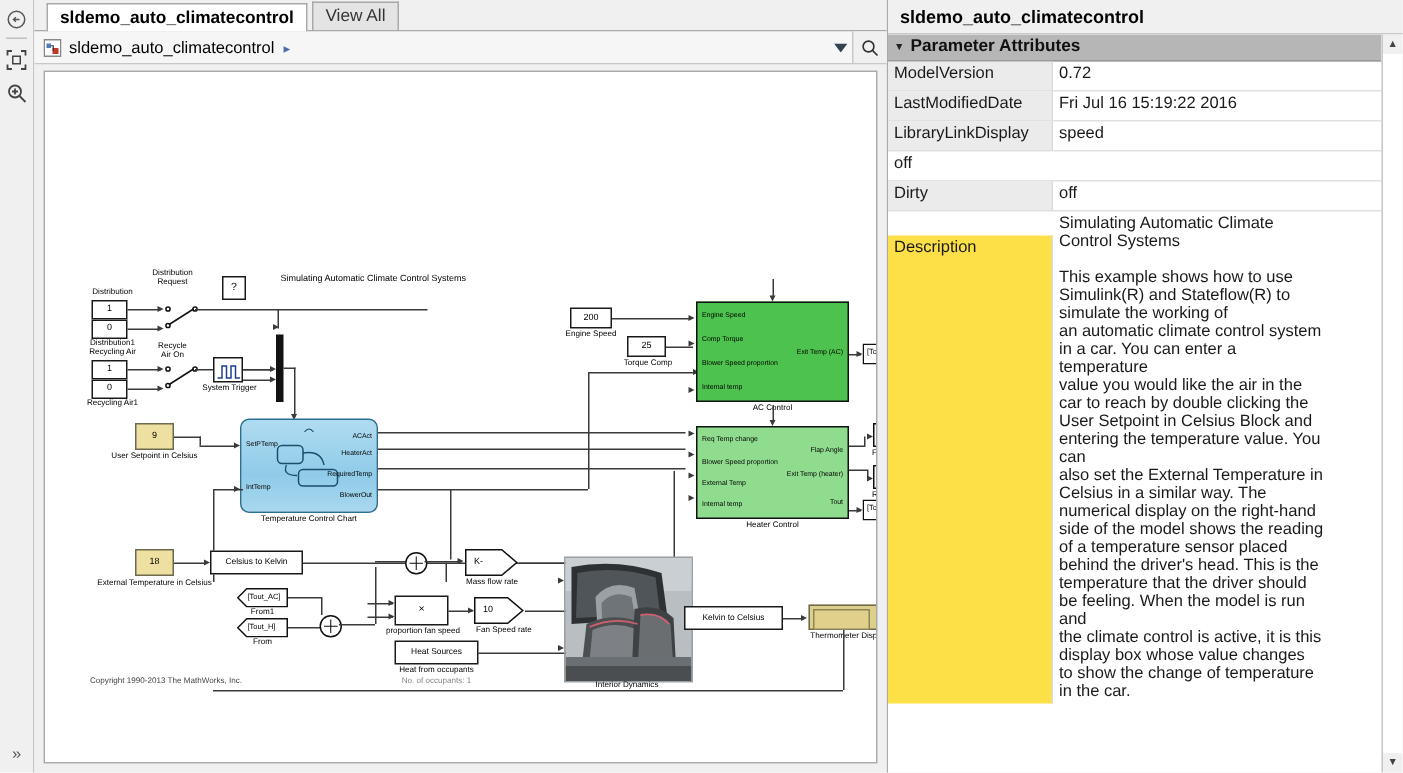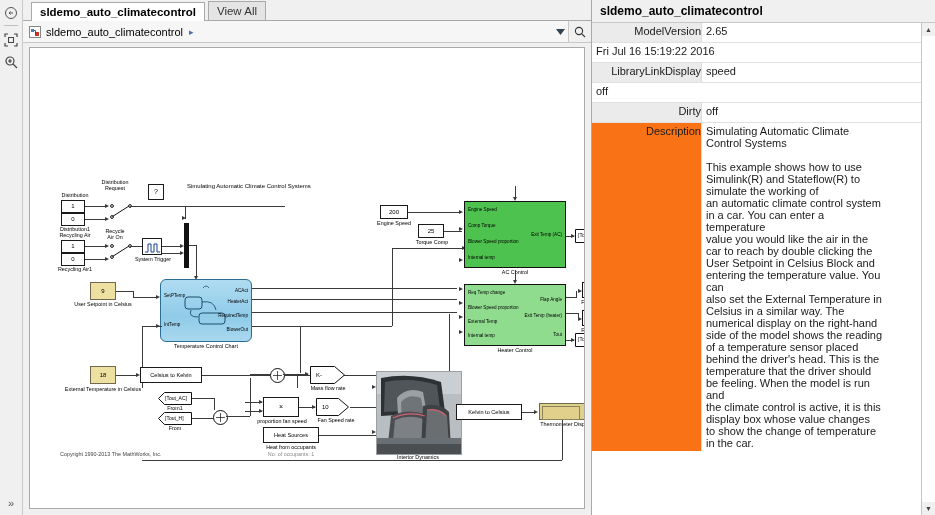--- a/index.html
+++ b/index.html
@@ -83,25 +83,25 @@
   .insp-title{height:22px;line-height:22px;padding-left:8px;font-weight:bold;font-size:12px;
     background:#f0f0f0;}
   .insp-body{flex:1;display:flex;background:#fff;border-top:1px solid #c8c8c8;overflow:hidden;}
   .insp-main{flex:1;display:flex;flex-direction:column;overflow:hidden;}
   .section-hdr{height:17px;line-height:17px;background:#b6b6b6;border-bottom:1px solid #9a9a9a;
     font-weight:bold;font-size:11.5px;padding-left:4px;color:#111;display:flex;align-items:center;}
   .section-hdr .tw{font-size:7px;margin-right:4px;color:#222;}
   .proprows{flex:1;overflow:hidden;}
   .prow{display:flex;border-bottom:1px solid #e0e0e0;min-height:19px;}
   .pname{width:110px;flex:0 0 110px;background:#ebebeb;padding:2px 0 2px 4px;
-    box-sizing:border-box;font-size:11px;color:#1a1a1a;border-right:1px solid #dcdcdc;text-align:right;}
+    box-sizing:border-box;font-size:11px;color:#1a1a1a;border-right:1px solid #dcdcdc;}
   .pval{flex:1;padding:2px 4px;box-sizing:border-box;font-size:11px;color:#1a1a1a;
     white-space:pre-wrap;}
   .prow.desc{border-bottom:none;flex:1;}
-  .prow.desc .pname{background:#f97316;}
+  .prow.desc .pname{background:#fde047;margin-top:16px;}
   .scrollbar{width:13px;background:#f0f0f0;border-left:1px solid #c8c8c8;
     display:flex;flex-direction:column;justify-content:space-between;align-items:center;}
   .sb-arrow{width:13px;height:13px;display:flex;align-items:center;justify-content:center;
     font-size:7px;color:#444;background:#f0f0f0;}
   .sb-track{flex:1;width:13px;background:#fff;}
 </style>
 </head>
 <body>
 
 <div class="app">
@@ -464,26 +464,31 @@
         <div class="lbl" style="left:30px;top:403px;font-size:5.4px;color:#444;">Copyright 1990-2013 The MathWorks, Inc.</div>
 
       </div>
     </div>
   </div>
 
   <div class="inspector">
     <div class="insp-title">sldemo_auto_climatecontrol</div>
     <div class="insp-body">
       <div class="insp-main">
+        <div class="section-hdr">
+          <span class="tw">▼</span>
+          <span>Parameter Attributes</span>
+        </div>
         <div class="proprows">
           <div class="prow">
             <div class="pname">ModelVersion</div>
-            <div class="pval">2.65</div>
+            <div class="pval">0.72</div>
           </div>
           <div class="prow">
+            <div class="pname">LastModifiedDate</div>
             <div class="pval">Fri Jul 16 15:19:22 2016</div>
           </div>
           <div class="prow">
             <div class="pname">LibraryLinkDisplay</div>
             <div class="pval">speed</div>
           </div>
           <div class="prow">
             <div class="pval">off</div>
           </div>
           <div class="prow">

